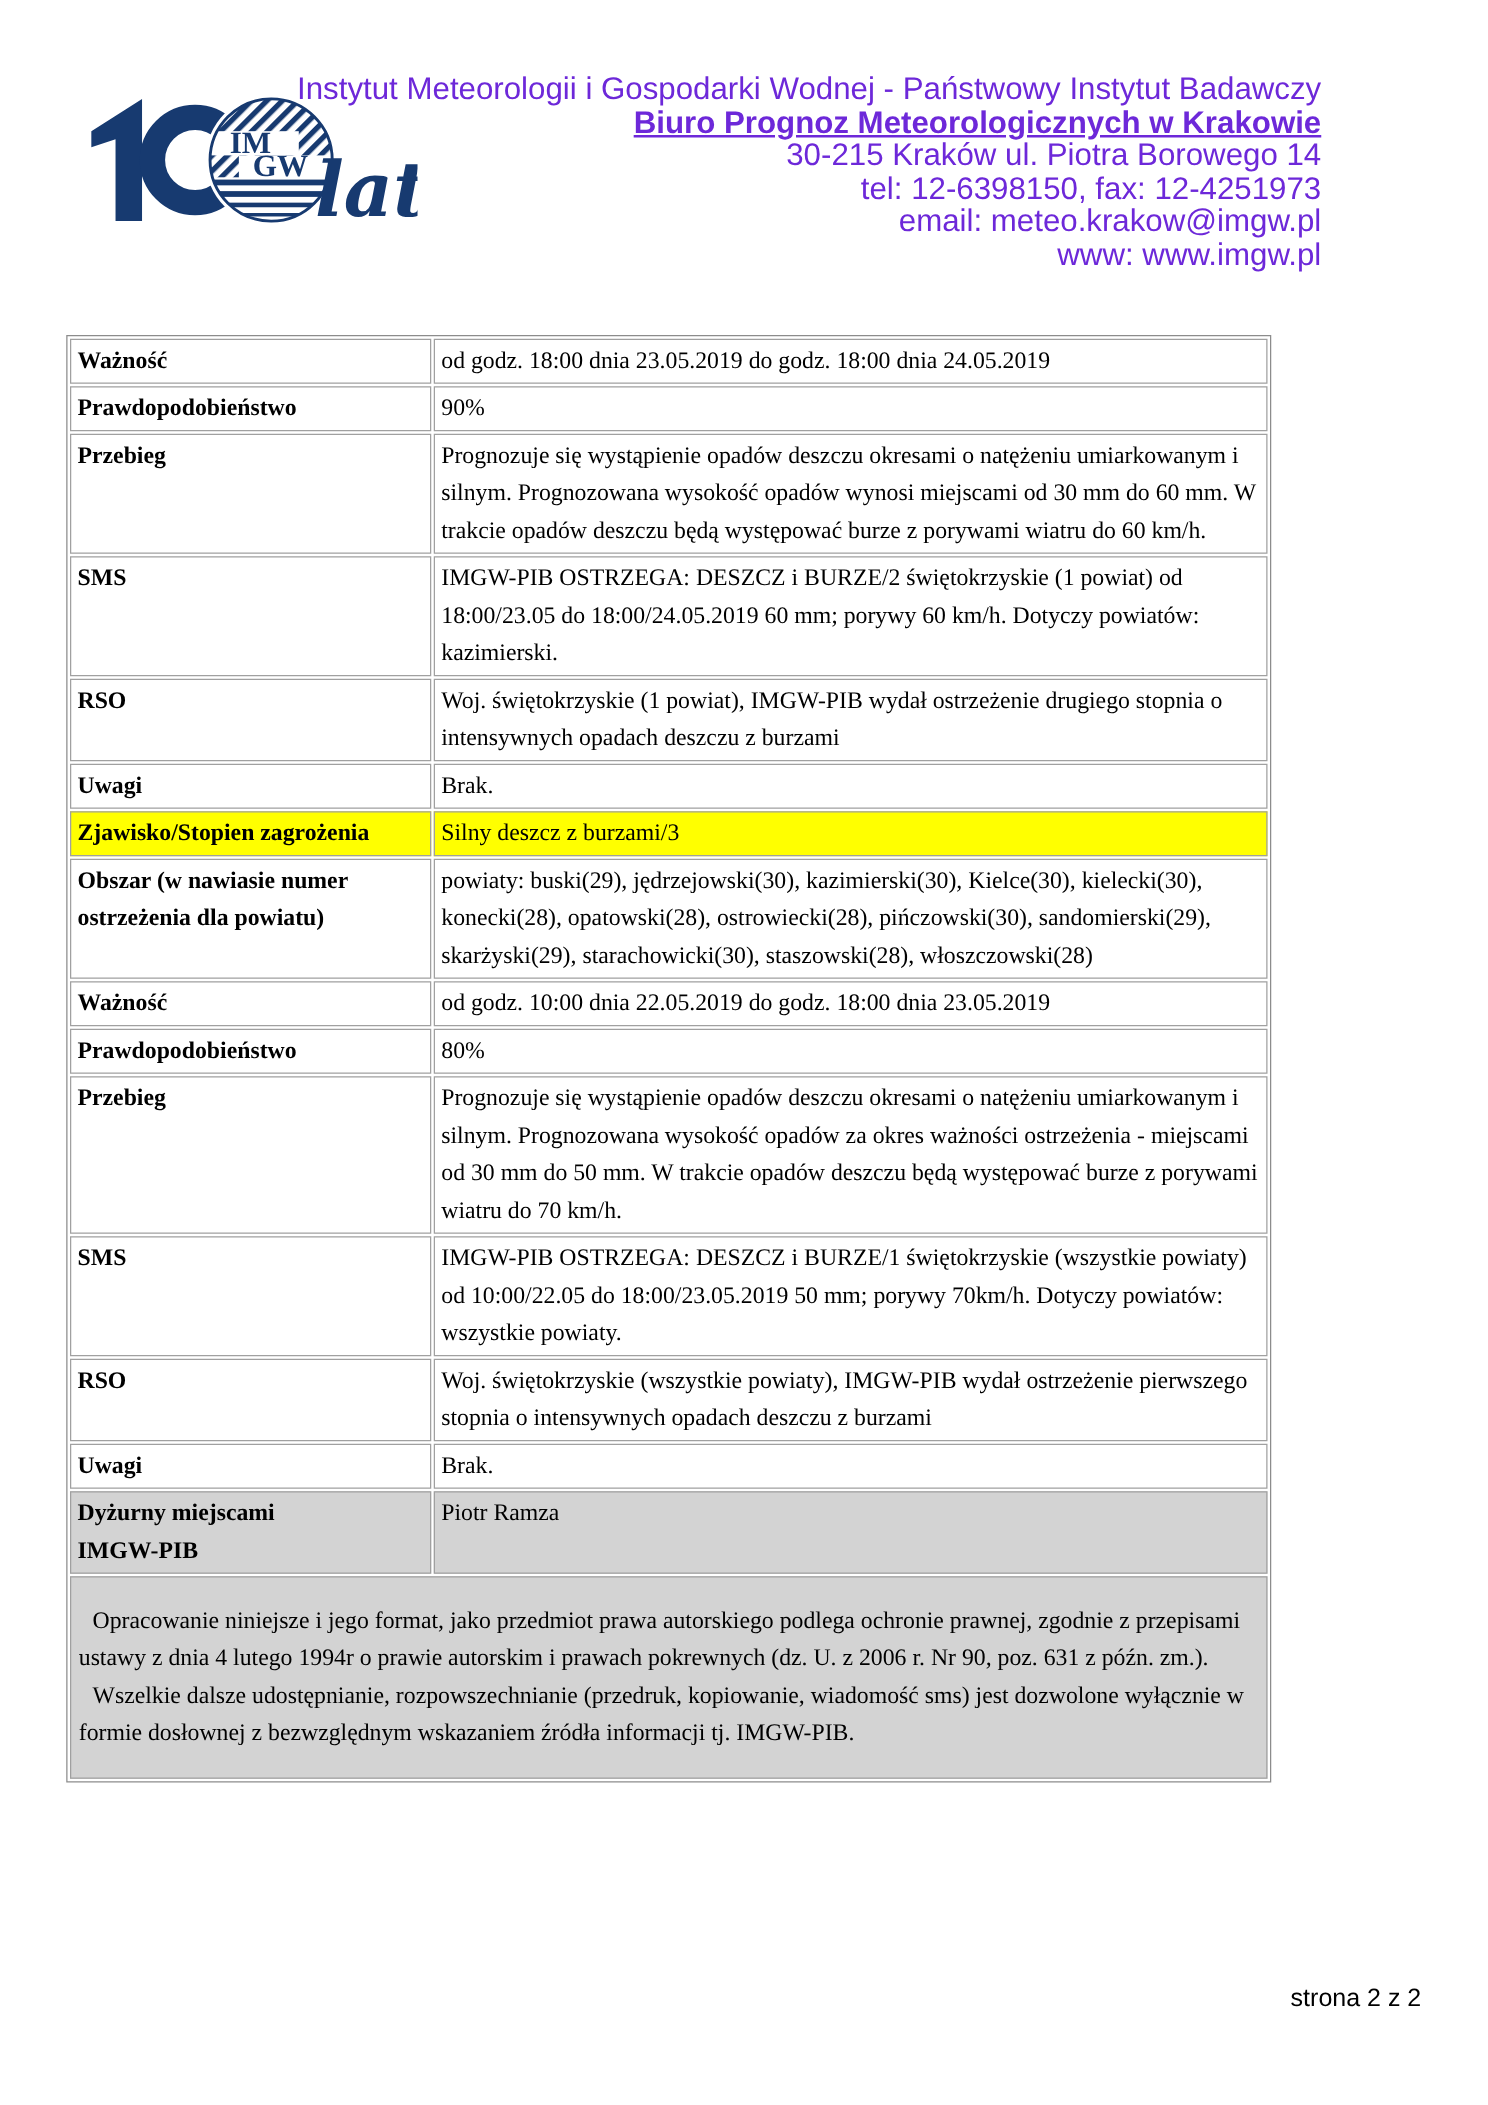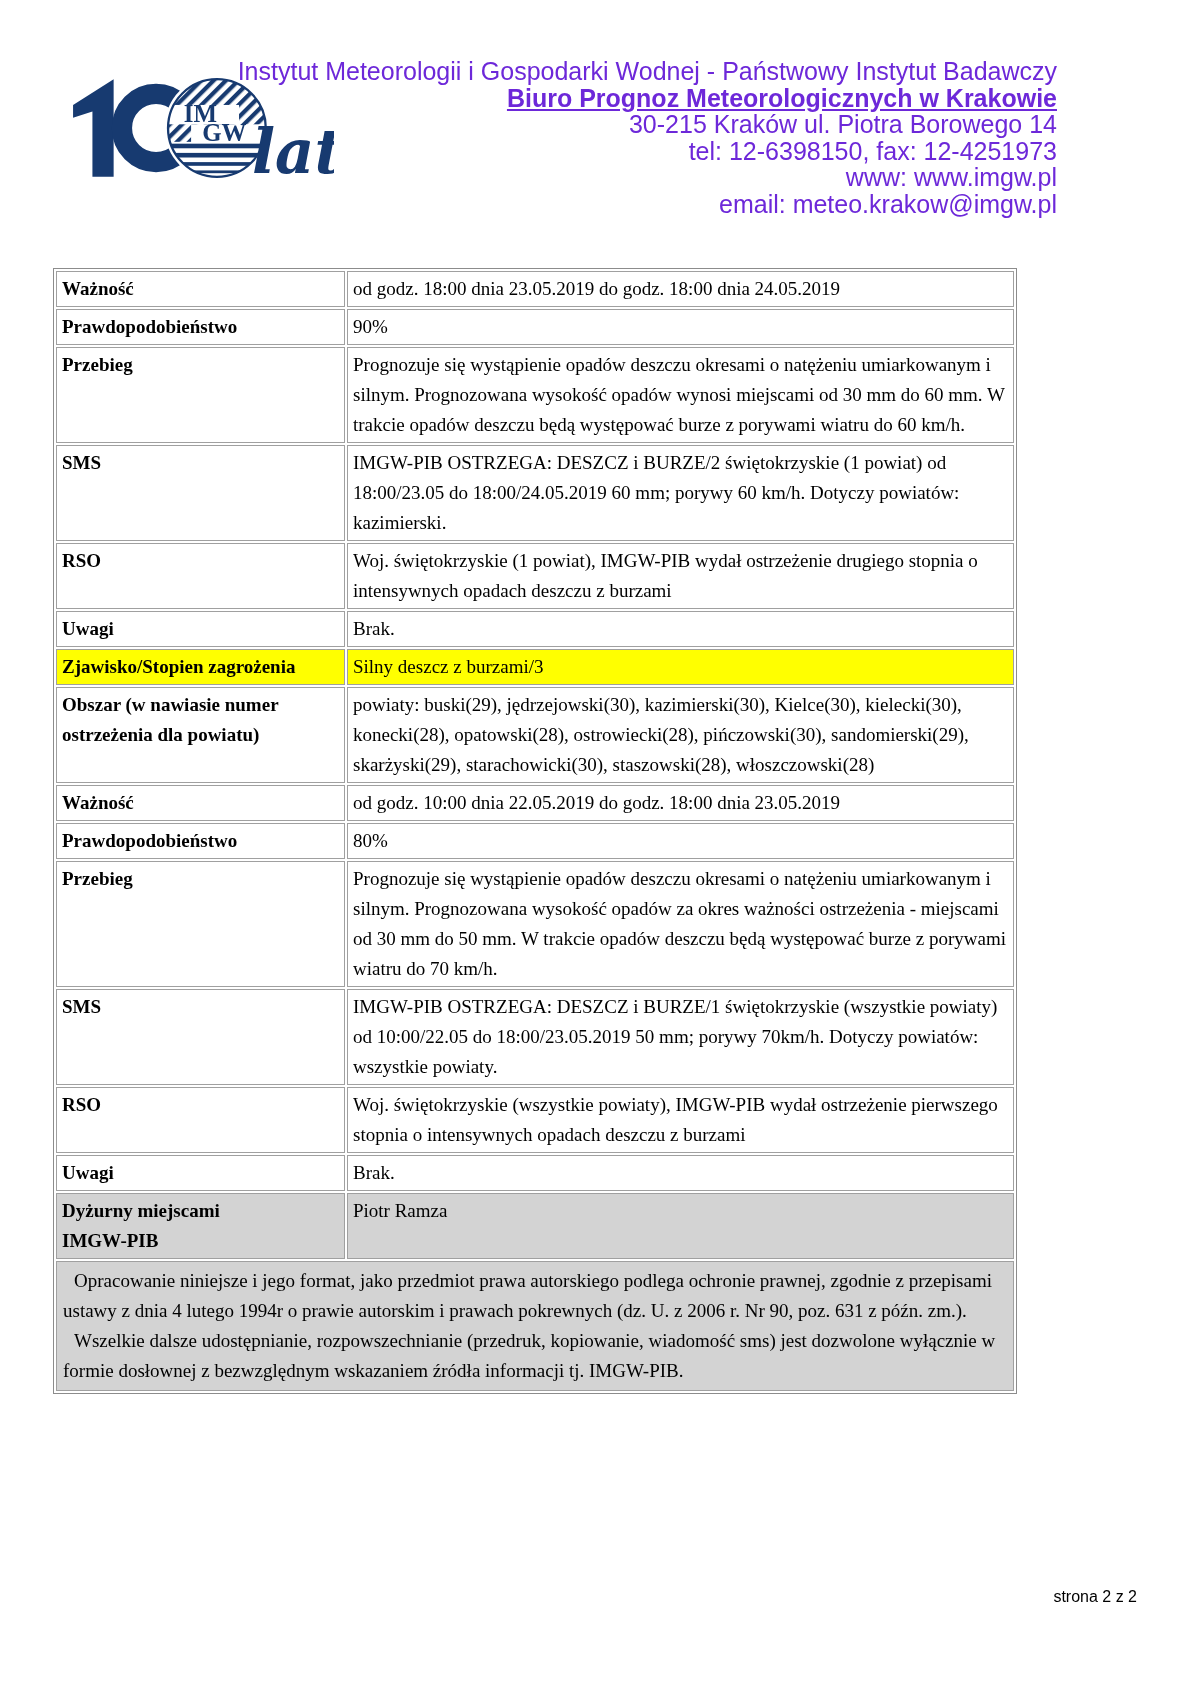--- a/index.html
+++ b/index.html
@@ -46,31 +46,31 @@
     padding: 2px 5px;
   }
   table.warn-table th {
     text-align: left;
     font-weight: bold;
     white-space: pre-line;
     width: 277px;
   }
   tr.yellow th, tr.yellow td { background: #ffff00; }
   tr.gray th, tr.gray td { background: #d3d3d3; }
-  tr.copyright td { background: #d3d3d3; padding: 4px 6px; }
+  tr.copyright td { background: #d3d3d3; padding: 20px 6px; }
   tr.copyright p { margin: 0; text-indent: 11px; }
   tr.gray td { height: 58px; }
 
   
   .page-number {
     position: absolute;
     top: 1588px;
     right: 53px;
     font-family: "Liberation Sans", sans-serif;
-    font-size: 16px;
+    font-size: 20px;
     color: #000000;
   }
 </style>
 </head>
 <body>
 
 <div class="page">
 
   <header class="doc-header">
 
@@ -106,22 +106,22 @@
       <circle cx="168" cy="65" r="53" fill="none" stroke="#173a70" stroke-width="2.5"></circle>
 
       <text x="206" y="114" font-family="DejaVu Serif, serif" font-style="italic" font-weight="bold" font-size="66" fill="#173a70">lat</text>
     </svg>
 
     <div class="org-info">
       <div>Instytut Meteorologii i Gospodarki Wodnej - Państwowy Instytut Badawczy</div>
       <div class="bold">Biuro Prognoz Meteorologicznych w Krakowie</div>
       <div>30-215 Kraków ul. Piotra Borowego 14</div>
       <div>tel: 12-6398150, fax: 12-4251973</div>
+      <div>email: meteo.krakow@imgw.pl</div>
       <div>www: www.imgw.pl</div>
-      <div>email: meteo.krakow@imgw.pl</div>
     </div>
   </header>
 
   <table class="warn-table">
     <tbody>
         <tr>
           <th>Ważność</th>
           <td>od godz. 18:00 dnia 23.05.2019 do godz. 18:00 dnia 24.05.2019</td>
         </tr>
         <tr>

